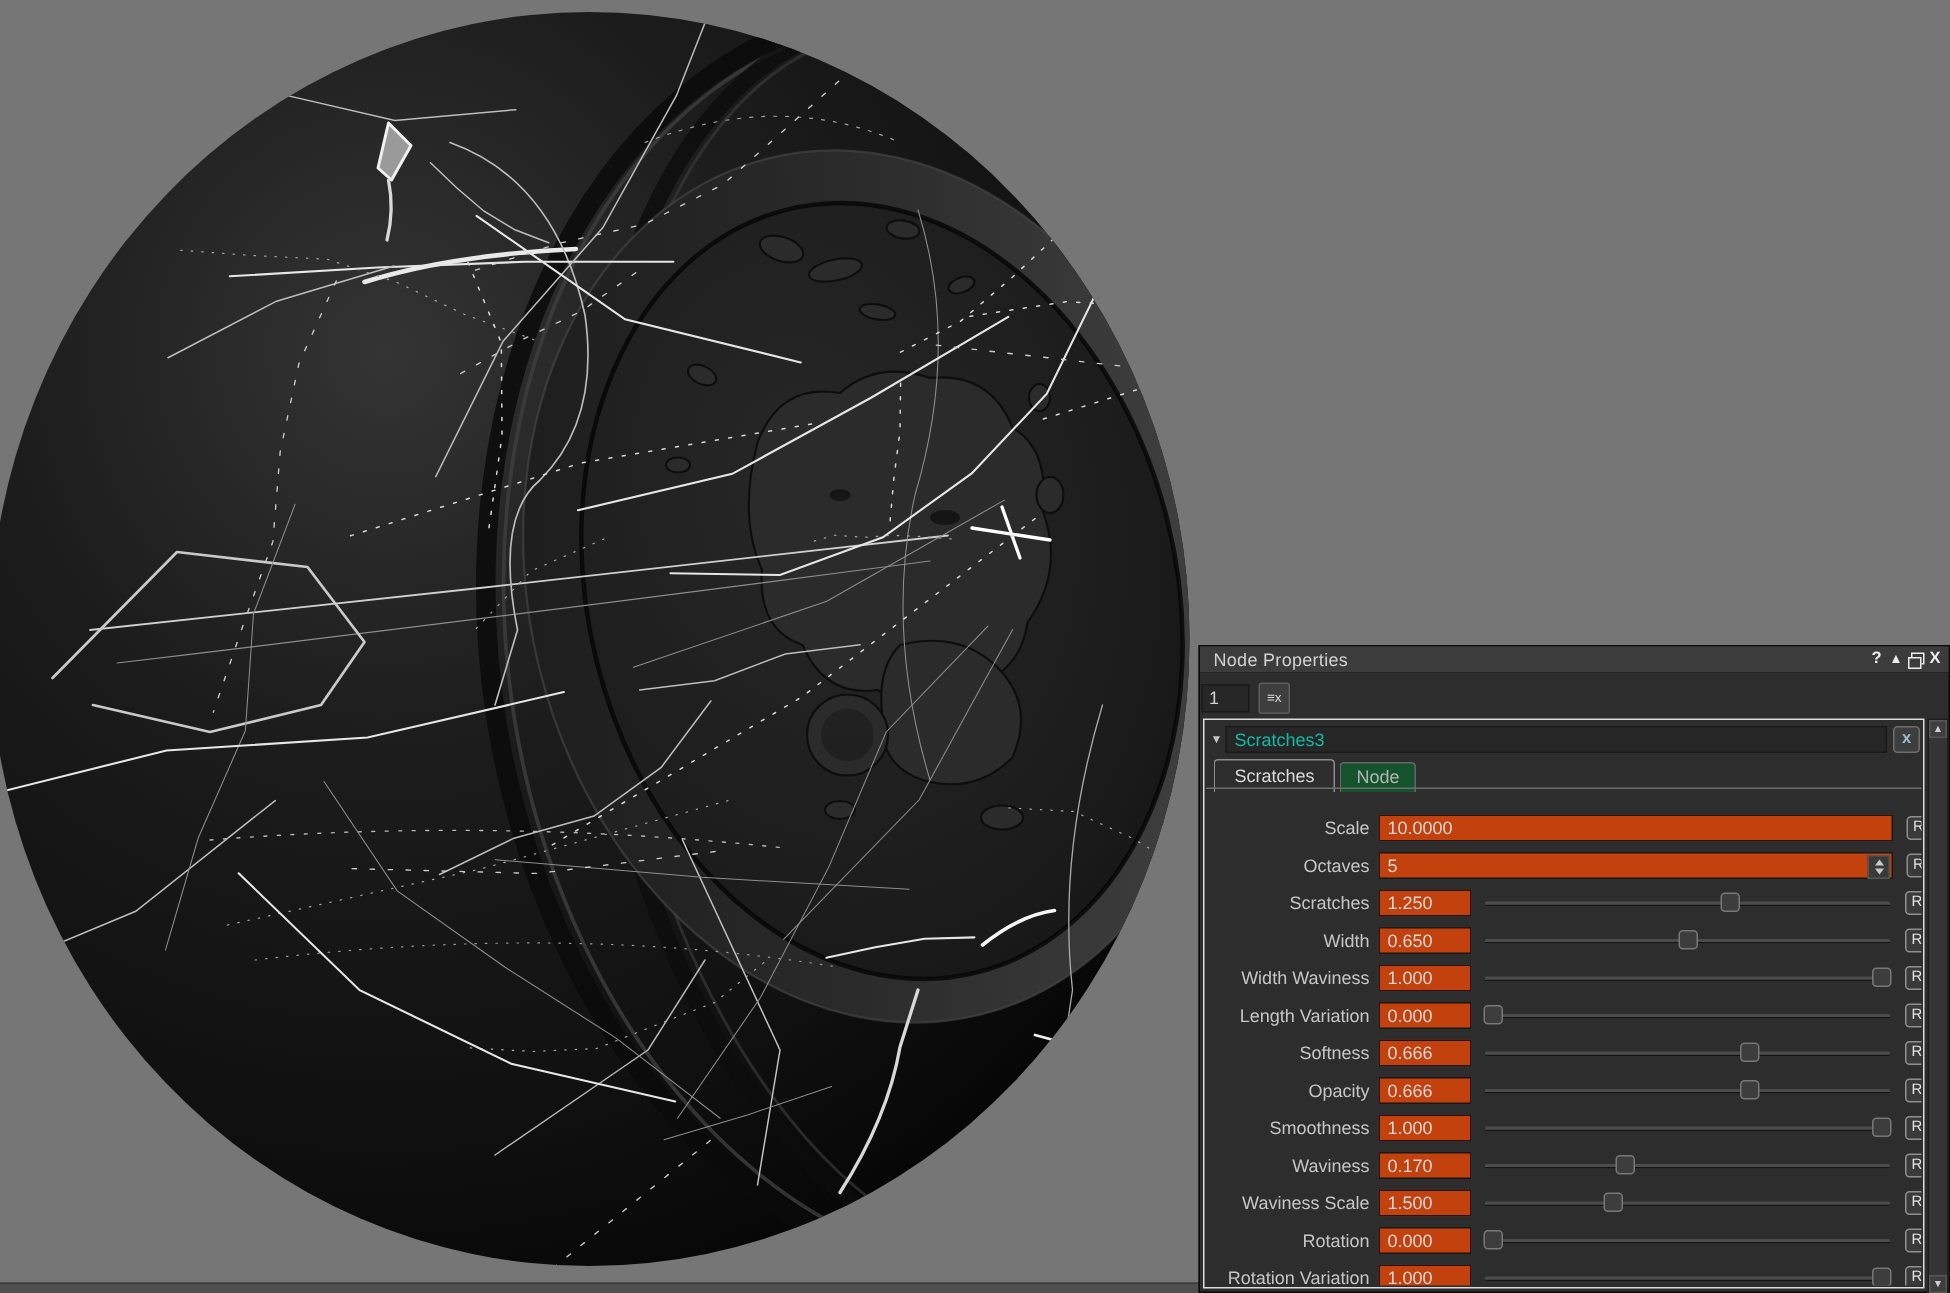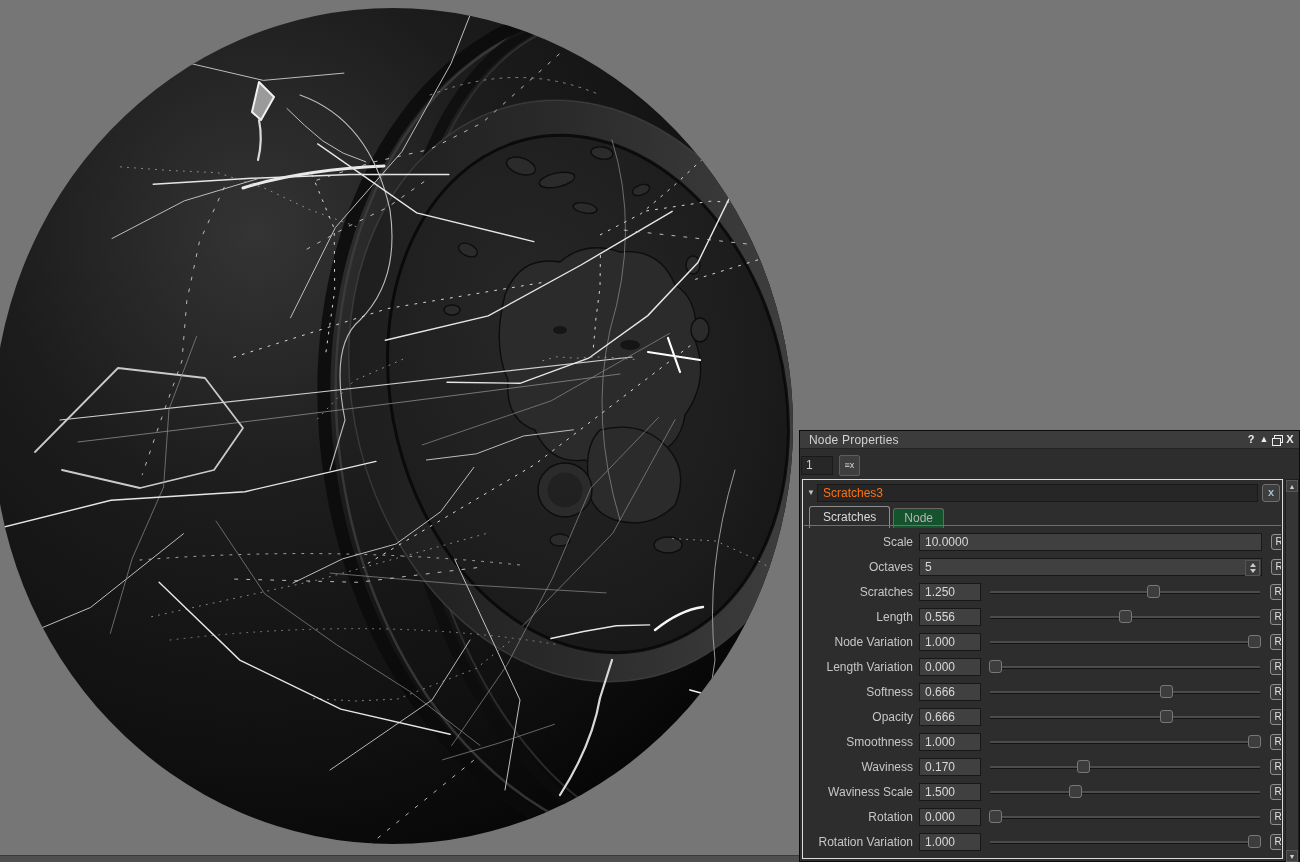--- a/index.html
+++ b/index.html
@@ -23,34 +23,34 @@
   .stackrow{height:28px;display:flex;align-items:center;padding:2px 0 0 1px;}
   .stackfield{width:26px;height:17px;background:#272727;border:1px solid #1a1a1a;color:#cfcfcf;
               line-height:17px;padding-left:4px;}
   .stackbtn{width:19px;height:19px;margin-left:6px;background:#3e3e3e;border:1px solid #5d5d5d;border-radius:2px;
             display:flex;align-items:center;justify-content:center;font-size:9px;color:#dcdcdc;}
 
   .groupbox{position:absolute;left:2px;top:48px;width:481px;height:380px;box-sizing:border-box;
             border:1px solid #dcdcdc;background:#2d2d2d;}
   .ghead{height:21px;display:flex;align-items:center;padding:2px 2px 0 2px;}
   .garrow{width:12px;text-align:center;color:#c2c2c2;font-size:8px;}
-  .gname{flex:1;height:16px;background:#262626;border:1px solid #191919;color:#f97316;
+  .gname{flex:1;height:16px;background:#262626;border:1px solid #191919;color:#14b8a6;
          line-height:16px;padding:0 5px;}
   .gclose{width:16px;height:16px;margin-left:4px;background:#3e3e3e;border:1px solid #6e6e6e;border-radius:3px;
           color:#9fc0cf;font-size:11px;font-weight:bold;line-height:14px;text-align:center;}
   .tabs{display:flex;align-items:flex-end;padding-left:6px;height:24px;}
   .tab{border:1px solid #8c8c8c;border-bottom:none;border-radius:3px 3px 0 0;background:#2d2d2d;
        padding:3px 13px 4px 13px;color:#dadada;margin-right:3px;position:relative;top:1px;text-align:center;}
   .tab.inactive{background:#14532d;border-color:#676767;color:#b4b4b4;padding:2px 10px 3px 10px;}
   .tabcontent{position:absolute;left:1px;right:1px;top:45px;bottom:1px;border-top:1px solid #6f6f6f;
-              padding-top:3px;overflow:hidden;}
+              padding-top:13px;overflow:hidden;}
 
   .prow{height:25px;display:flex;align-items:center;}
   .plabel{width:109px;text-align:right;padding-right:6px;color:#c6c6c6;white-space:nowrap;flex:none;}
-  .pfield{height:16px;box-sizing:content-box;background:#404040;border:1px solid #181818;color:#d8d8d8;
+  .pfield{height:16px;box-sizing:content-box;background:#c2410c;border:1px solid #181818;color:#d8d8d8;
           line-height:16px;padding:0 5px;width:50px;flex:none;position:relative;}
   .pfield.wide{width:331px;}
   .spinbox{position:absolute;right:1px;top:1px;width:13px;height:14px;background:#3a3a3a;border:1px solid #555;
            display:flex;flex-direction:column;align-items:center;justify-content:center;}
   .sp-up{width:0;height:0;border-left:3px solid transparent;border-right:3px solid transparent;border-bottom:4px solid #c9c9c9;margin-bottom:2px;}
   .sp-dn{width:0;height:0;border-left:3px solid transparent;border-right:3px solid transparent;border-top:4px solid #c9c9c9;}
   .slider{position:relative;width:272px;height:15px;flex:none;margin-left:8px;}
   .strack{position:absolute;left:1px;right:1px;top:7px;height:2px;background:#4c4c4c;border-bottom:1px solid #141414;border-radius:1px;}
   .shandle{position:absolute;top:1px;width:13px;height:13px;background:#3d3d3d;border:1px solid #787878;border-radius:3px;box-sizing:border-box;}
   .rbtn{width:14px;height:14px;margin-left:9px;flex:none;background:#3a3a3a;border:1px solid #8f8f8f;border-radius:3px;
@@ -245,30 +245,30 @@
             <div class="prow">
               <span class="plabel">Scratches</span>
               <span class="pfield">1.250</span>
               <span class="slider">
                 <span class="strack"></span>
                 <span class="shandle" style="left: 157.99px;"></span>
               </span>
               <span class="rbtn">R</span>
             </div>
             <div class="prow">
-              <span class="plabel">Length</span>
-              <span class="pfield">0.556</span>
+              <span class="plabel">Width</span>
+              <span class="pfield">0.650</span>
               <span class="slider">
                 <span class="strack"></span>
                 <span class="shandle" style="left: 129.5px;"></span>
               </span>
               <span class="rbtn">R</span>
             </div>
             <div class="prow">
-              <span class="plabel">Node Variation</span>
+              <span class="plabel">Width Waviness</span>
               <span class="pfield">1.000</span>
               <span class="slider">
                 <span class="strack"></span>
                 <span class="shandle" style="left: 259px;"></span>
               </span>
               <span class="rbtn">R</span>
             </div>
             <div class="prow">
               <span class="plabel">Length Variation</span>
               <span class="pfield">0.000</span>

